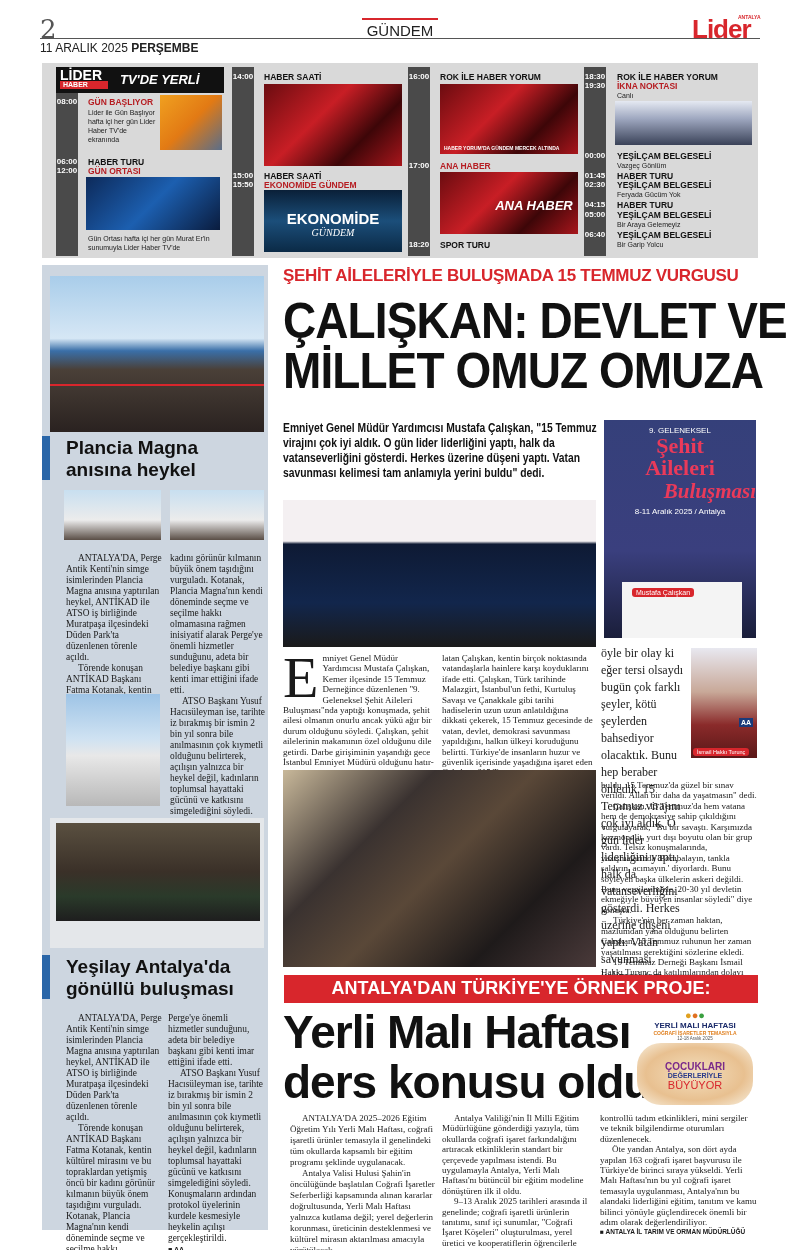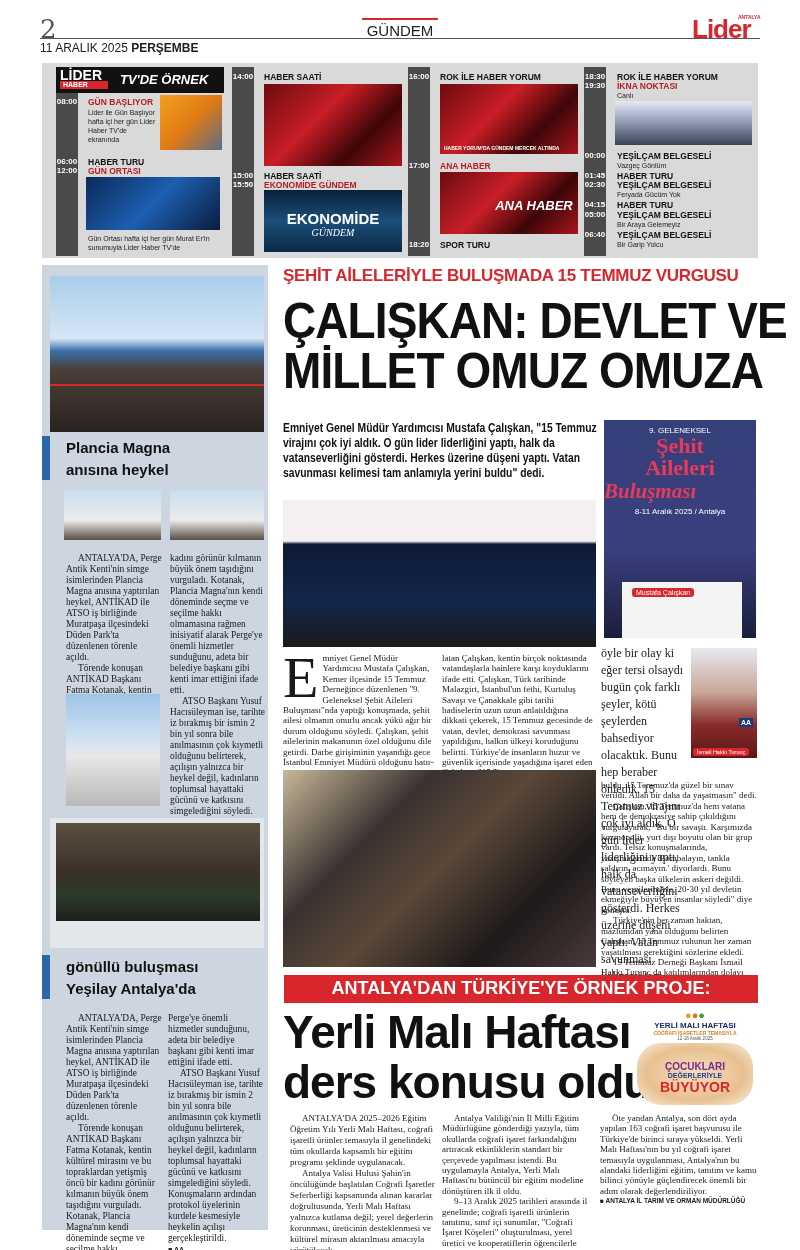--- a/index.html
+++ b/index.html
@@ -27,21 +27,21 @@
 .desc{font-family:"Liberation Sans",sans-serif;font-size:7px;color:#222;line-height:9px}
 .img{overflow:hidden}
 .photo-red{background:linear-gradient(135deg,#6b0c10,#c81e25 40%,#3d0608 70%,#a8161c)}
 .photo-blue{background:linear-gradient(135deg,#0d2a5a,#1c5fb0 50%,#0a1c3e)}
 .photo-orange{background:linear-gradient(135deg,#f0a020,#e27a14 50%,#5a6e8a)}
 .photo-studio{background:linear-gradient(180deg,#e5e9f2 0%,#9fa8c0 40%,#3a4258 100%)}
 .photo-cyan{background:linear-gradient(180deg,#0a2038,#1b4e7a 50%,#0b2a46)}
 .ek{font-family:"Liberation Sans",sans-serif;color:#fff;font-weight:900;text-align:center}
 
 .side{left:42px;top:265px;width:226px;height:965px;background:#cdd6e0}
-.sidehead{font-family:"Liberation Sans",sans-serif;font-weight:bold;font-size:15px;line-height:22px;color:#111}
+.sidehead{font-family:"Liberation Sans",sans-serif;font-weight:bold;font-size:19px;line-height:22px;color:#111}
 .sidebar-tab{background:#2a66a8;width:8px}
 .body{font-family:"Liberation Serif",serif;font-size:9.4px;line-height:11px;color:#1a1a1a;text-align:left}
 .body p{text-indent:12px}
 .body b{font-weight:normal}
 .src{font-family:"Liberation Sans",sans-serif;font-size:7px;font-weight:bold}
 
 .kicker{font-family:"Liberation Sans",sans-serif;font-weight:900;color:#d8262c;font-size:17px;letter-spacing:-0.3px;white-space:nowrap}
 .headline{font-family:"Liberation Sans",sans-serif;font-weight:900;color:#111;font-size:50px;line-height:50px;letter-spacing:-1px;transform:scaleX(0.92);transform-origin:left top;white-space:nowrap}
 .spot{font-family:"Liberation Sans",sans-serif;font-weight:bold;font-size:12px;line-height:15px;color:#111;transform:scaleX(0.86);transform-origin:left top}
 .dropcap{float:left;font-size:58px;line-height:46px;margin:2px 4px 0 0;font-family:"Liberation Serif",serif}
@@ -61,21 +61,21 @@
 <div class="abs date"><span>11 ARALIK 2025</span> <b>PERŞEMBE</b></div>
 
 <div class="abs tv"></div>
 <div class="abs tcol" style="left:56px;top:93px;height:163px"></div>
 <div class="abs tcol" style="left:232px;top:67px;height:189px"></div>
 <div class="abs tcol" style="left:408px;top:67px;height:189px"></div>
 <div class="abs tcol" style="left:584px;top:67px;height:189px"></div>
 
 <div class="abs tvhead"></div>
 <div class="abs tvlogo"><span>LİDER</span><small>HABER</small></div>
-<div class="abs tvtitle">TV'DE ÖRNEK</div>
+<div class="abs tvtitle">TV'DE YERLİ</div>
 
 <div class="abs time" style="left:55px;top:97px">08:00</div>
 <div class="abs prog red" style="left:88px;top:97px">GÜN BAŞLIYOR</div>
 <div class="abs desc" style="left:88px;top:108px;width:72px">Lider ile Gün Başlıyor hafta içi her gün Lider Haber TV'de ekranında</div>
 <div class="abs img photo-orange" style="left:160px;top:95px;width:62px;height:55px"></div>
 <div class="abs time" style="left:55px;top:157px">06:00</div>
 <div class="abs prog" style="left:88px;top:157px">HABER TURU</div>
 <div class="abs time" style="left:55px;top:166px">12:00</div>
 <div class="abs prog red" style="left:88px;top:166px">GÜN ORTASI</div>
 <div class="abs img photo-blue" style="left:86px;top:177px;width:134px;height:53px"></div>
@@ -149,22 +149,22 @@
 <div class="abs body" style="left:170px;top:553px;width:96px">
   <p style="text-indent:0">kadını görünür kılmanın büyük önem taşıdığını vurguladı. Kotanak, Plancia Magna'nın kendi döneminde seçme ve seçilme hakkı olmamasına rağmen inisiyatif alarak Perge'ye önemli hizmetler sunduğunu, adeta bir belediye başkanı gibi kenti imar ettiğini ifade etti.</p>
   <p>ATSO Başkanı Yusuf Hacısüleyman ise, tarihte iz bırakmış bir ismin 2 bin yıl sonra bile anılmasının çok kıymetli olduğunu belirterek, açılışın yalnızca bir heykel değil, kadınların toplumsal hayattaki gücünü ve katkısını simgelediğini söyledi. Konuşmaların ardından protokol üyelerinin kurdele kesmesiyle heykelin açılışı gerçekleştirildi.</p>
   <p class="src" style="text-indent:0">■ <span>AA</span></p>
 </div>
 
 <div class="abs" style="left:50px;top:818px;width:214px;height:130px;background:#e4e7ea"></div>
 <div class="abs img" style="left:56px;top:823px;width:204px;height:98px;background:linear-gradient(180deg,#5a5040 0%,#3a3028 50%,#2a3a2a 75%,#1e1e1e 100%)"></div>
 <div class="abs sidebar-tab" style="left:42px;top:955px;height:44px"></div>
 <div class="abs sidehead" style="left:66px;top:956px">
+    <div>Yeşilay Antalya'da</div>
     <div>gönüllü buluşması</div>
-    <div>Yeşilay Antalya'da</div>
   </div>
 <div class="abs body" style="left:66px;top:1013px;width:96px">
   <p><b>ANTALYA'DA,</b><span> Perge Antik Kenti'nin simge isimlerinden Plancia Magna anısına yaptırılan heykel, ANTİKAD ile ATSO iş birliğinde Muratpaşa ilçesindeki Düden Park'ta düzenlenen törenle açıldı.</span></p>
   <p>Törende konuşan ANTİKAD Başkanı Fatma Kotanak, kentin kültürel mirasını ve bu topraklardan yetişmiş öncü bir kadını görünür kılmanın büyük önem taşıdığını vurguladı. Kotanak, Plancia Magna'nın kendi döneminde seçme ve seçilme hakkı olmamasına rağmen inisiyatif alarak</p>
 </div>
 <div class="abs body" style="left:168px;top:1013px;width:96px">
   <p style="text-indent:0">Perge'ye önemli hizmetler sunduğunu, adeta bir belediye başkanı gibi kenti imar ettiğini ifade etti.</p>
   <p>ATSO Başkanı Yusuf Hacısüleyman ise, tarihte iz bırakmış bir ismin 2 bin yıl sonra bile anılmasının çok kıymetli olduğunu belirterek, açılışın yalnızca bir heykel değil, kadınların toplumsal hayattaki gücünü ve katkısını simgelediğini söyledi. Konuşmaların ardından protokol üyelerinin kurdele kesmesiyle heykelin açılışı gerçekleştirildi.</p>
   <p class="src" style="text-indent:0">■ <span>AA</span></p>
 </div>
@@ -173,21 +173,21 @@
 <div class="abs headline" style="left:283px;top:296px">
     <div>ÇALIŞKAN: DEVLET VE</div>
     <div>MİLLET OMUZ OMUZA</div>
   </div>
 <div class="abs spot" style="left:283px;top:421px;width:370px">Emniyet Genel Müdür Yardımcısı Mustafa Çalışkan, "15 Temmuz virajını çok iyi aldık. O gün lider liderliğini yaptı, halk da vatanseverliğini gösterdi. Herkes üzerine düşeni yaptı. Vatan savunması kelimesi tam anlamıyla yerini buldu" dedi.</div>
 
 <div class="abs img" style="left:604px;top:420px;width:152px;height:218px;background:linear-gradient(180deg,#35407a 0%,#3a3f7e 60%,#1a1e3a 100%)">
   <div style="text-align:center;color:#fff;font-family:'Liberation Sans',sans-serif;font-size:8px;margin-top:6px">9. GELENEKSEL</div>
   <div style="text-align:center;color:#ea3a5a;font-family:'Liberation Serif',serif;font-size:22px;line-height:22px;font-weight:bold">Şehit</div>
   <div style="text-align:center;color:#ea3a5a;font-family:'Liberation Serif',serif;font-size:22px;line-height:22px;font-weight:bold">Aileleri</div>
-  <div style="text-align:left;color:#ea3a5a;font-family:'Liberation Serif',serif;font-size:21px;line-height:24px;font-weight:bold;font-style:italic">Buluşması</div>
+  <div style="text-align:right;color:#ea3a5a;font-family:'Liberation Serif',serif;font-size:21px;line-height:24px;font-weight:bold;font-style:italic">Buluşması</div>
   <div style="text-align:center;color:#fff;font-family:'Liberation Sans',sans-serif;font-size:8px;margin-top:4px">8-11 Aralık 2025 / Antalya</div>
   <div style="position:absolute;left:18px;right:14px;top:162px;height:56px;background:#f4f4f4"></div>
   <div class="caption" style="position:absolute;left:28px;top:168px">Mustafa Çalışkan</div>
 </div>
 
 <div class="abs img" style="left:283px;top:500px;width:313px;height:147px;background:linear-gradient(180deg,#f4f0f2 0%,#f4f0f2 28%,#0e1a34 30%,#12264c 70%,#1a1a1a 100%)"></div>
 
 <div class="abs body" style="left:283px;top:653px;width:152px;font-size:9px;line-height:10.4px">
   <span class="dropcap">E</span><span>mniyet Genel Müdür Yardımcısı Mustafa Çalışkan, Kemer ilçesinde 15 Temmuz Derneğince düzenlenen "9. Geleneksel Şehit Aileleri Buluşması"nda yaptığı konuşmada, şehit ailesi olmanın onurlu ancak yükü ağır bir durum olduğunu söyledi. Çalışkan, şehit ailelerinin makamının özel olduğunu dile getirdi. Darbe girişiminin yaşandığı gece İstanbul Emniyet Müdürü olduğunu hatır-</span>
 </div>
@@ -218,28 +218,29 @@
   </div>
 
 <div class="abs" style="left:632px;top:1010px;width:126px;height:96px;text-align:center;font-family:'Liberation Sans',sans-serif">
   <div style="font-size:11px;line-height:11px"><span style="color:#e0a020">●</span><span style="color:#e07020">●</span><span style="color:#3aa040">●</span></div>
   <div style="font-size:8px;font-weight:900;color:#1a2a6a">YERLİ MALI HAFTASI</div>
   <div style="font-size:5px;font-weight:bold;color:#e08020">COĞRAFİ İŞARETLER TEMASIYLA</div>
   <div style="font-size:4.5px;color:#555">12-18 Aralık 2025</div>
   <div style="margin:2px auto 0;width:116px;height:62px;border-radius:24px;background:radial-gradient(ellipse,#f4e0c0 0%,#e8c090 60%,#f8f0e0 100%);padding-top:18px">
     <div style="font-size:10px;font-weight:900;color:#7a2a8a">ÇOCUKLARI</div>
     <div style="font-size:7px;font-weight:900;color:#2a3a8a">DEĞERLERİYLE</div>
-    <div style="font-size:14px;font-weight:700;color:#d8262c">BÜYÜYOR</div>
+    <div style="font-size:11px;font-weight:400;color:#d8262c">BÜYÜYOR</div>
   </div>
 </div>
 
 <div class="abs body" style="left:290px;top:1113px;width:152px;font-size:9px;line-height:11px">
   <p><b>ANTALYA'DA</b><span> 2025–2026 Eğitim Öğretim Yılı Yerli Malı Haftası, coğrafi işaretli ürünler temasıyla il genelindeki tüm okullarda kapsamlı bir eğitim programı şeklinde uygulanacak.</span></p>
   <p>Antalya Valisi Hulusi Şahin'in öncülüğünde başlatılan Coğrafi İşaretler Seferberliği kapsamında alınan kararlar doğrultusunda, Yerli Malı Haftası yalnızca kutlama değil; yerel değerlerin korunması, üreticinin desteklenmesi ve kültürel mirasın aktarılması amacıyla yürütülecek.</p>
 </div>
 <div class="abs body" style="left:442px;top:1113px;width:152px;font-size:9px;line-height:10.4px">
   <p>Antalya Valiliği'nin İl Milli Eğitim Müdürlüğüne gönderdiği yazıyla, tüm okullarda coğrafi işaret farkındalığını artıracak etkinliklerin standart bir çerçevede yapılması istendi. Bu uygulamayla Antalya, Yerli Malı Haftası'nı bütüncül bir eğitim modeline dönüştüren ilk il oldu.</p>
   <p>9–13 Aralık 2025 tarihleri arasında il genelinde; coğrafi işaretli ürünlerin tanıtımı, sınıf içi sunumlar, "Coğrafi İşaret Köşeleri" oluşturulması, yerel üretici ve kooperatiflerin öğrencilerle buluşturulması,</p>
 </div>
 <div class="abs body" style="left:600px;top:1113px;width:158px;font-size:9px;line-height:10.4px">
+  <p style="text-indent:0">kontrollü tadım etkinlikleri, mini sergiler ve teknik bilgilendirme oturumları düzenlenecek.</p>
   <p>Öte yandan Antalya, son dört ayda yapılan 163 coğrafi işaret başvurusu ile Türkiye'de birinci sıraya yükseldi. Yerli Malı Haftası'nın bu yıl coğrafi işaret temasıyla uygulanması, Antalya'nın bu alandaki liderliğini eğitim, tanıtım ve kamu bilinci yönüyle güçlendirecek önemli bir adım olarak değerlendiriliyor.</p>
   <p class="src" style="text-indent:0;font-size:6.5px">■ <span>ANTALYA İL TARIM VE ORMAN MÜDÜRLÜĞÜ</span></p>
 </div>
 
 </body></html>

